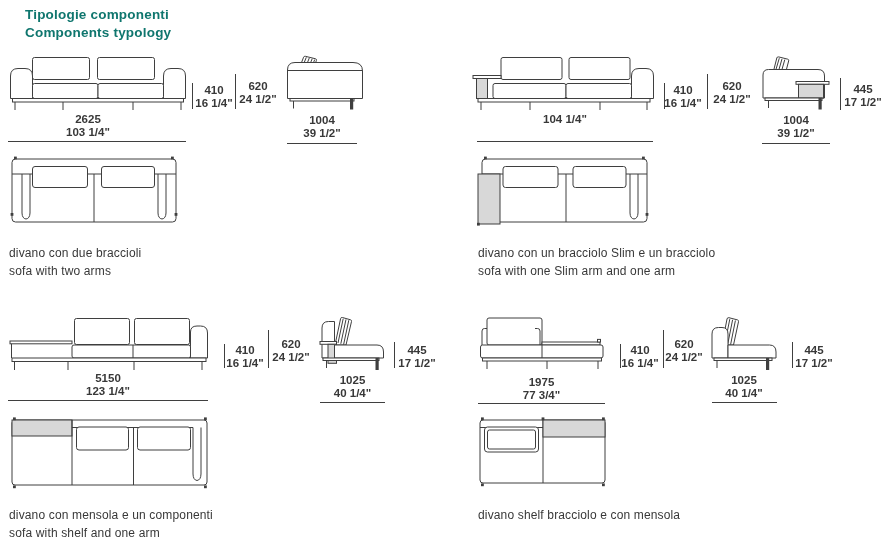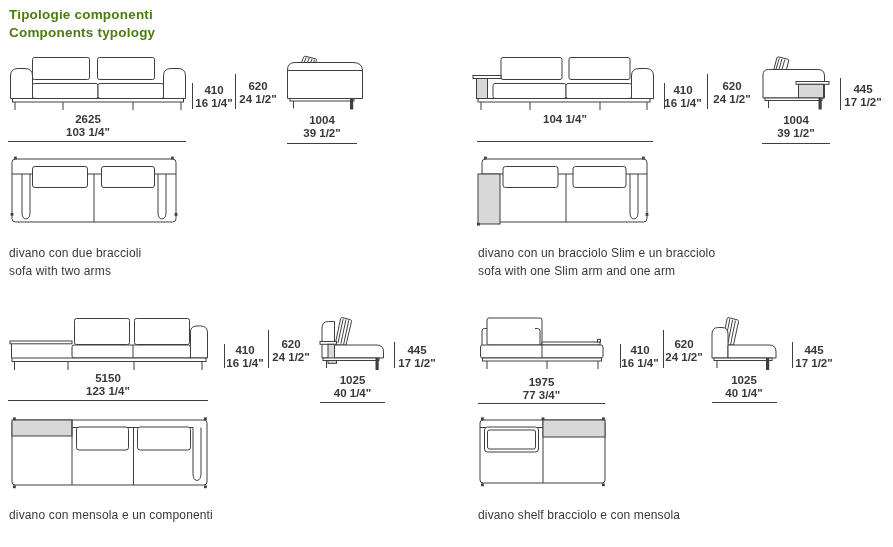--- a/index.html
+++ b/index.html
@@ -1,20 +1,20 @@
 <!DOCTYPE html>
 <html style="--line: #3f3f3f; --text: #383838; --shade: #d8d8d8; --bg: #ffffff;"><head>
 <meta charset="utf-8">
 <style>
   * { margin:0; padding:0; box-sizing:border-box; }
   html,body { background:#fff; }
   body { font-family:"Liberation Sans","DejaVu Sans",sans-serif; }
   .sheet { position:relative; width:893px; height:547px; background:var(--bg,#fff); overflow:hidden; }
   .abs { position:absolute; }
-  .title { font-size:13.5px; font-weight:bold; color:#4d7c0f; line-height:18px; letter-spacing:.2px; }
+  .title { font-size:13.5px; font-weight:bold; color:#0f766e; line-height:18px; letter-spacing:.2px;margin-left:16px; }
   .dim { font-size:11.5px; line-height:13px; color:var(--text,#383838); text-align:center;font-weight:bold; }
   .cap { font-size:12px; line-height:18px; color:var(--text,#383838); letter-spacing:.15px; }
   .vline { width:1px; background:var(--line,#3f3f3f); }
   .hline { height:1px; background:var(--line,#3f3f3f); }
   svg { display:block; overflow:visible; }
   .ln { fill:none; stroke:var(--line,#3f3f3f); stroke-width:1; }
   .wh { fill:#fff; stroke:var(--line,#3f3f3f); stroke-width:1; }
   .gr { fill:var(--shade,#d8d8d8); stroke:var(--line,#3f3f3f); stroke-width:1; }
   .lg { fill:var(--line,#3f3f3f); stroke:none; }
 </style>
@@ -248,20 +248,21 @@
       <rect class="wh" x="68.5" y="13" width="52" height="23" rx="2.5"></rect>
       <rect class="wh" x="129.5" y="13" width="53" height="23" rx="2.5"></rect>
       <rect class="lg" x="5" y="3.4" width="2.8" height="2.8"></rect>
       <rect class="lg" x="196" y="3.4" width="2.8" height="2.8"></rect>
       <rect class="lg" x="5" y="71.4" width="2.8" height="2.8"></rect>
       <rect class="lg" x="196" y="71.4" width="2.8" height="2.8"></rect>
     </svg>
 
     <div class="abs cap" style="left:9px;top:506px">
       <div>divano con mensola e un componenti</div>
+      <div>sofa with shelf and one arm</div>
     </div>
   </div>
 
   <div>
     <svg class="abs" style="left:478px;top:314px" width="128" height="60" viewBox="0 0 128 60">
       <rect class="wh" x="9" y="4" width="55" height="27" rx="2"></rect>
       <path class="ln" d="M4,31 V17 Q4,14.5 6.5,14.5 H9"></path>
       <path class="ln" d="M62,31 V17 Q62,14.5 59.5,14.5 H57"></path>
       <rect class="wh" x="64" y="28" width="58" height="3"></rect>
       <rect class="wh" x="119.5" y="25.4" width="3" height="2.6"></rect>

